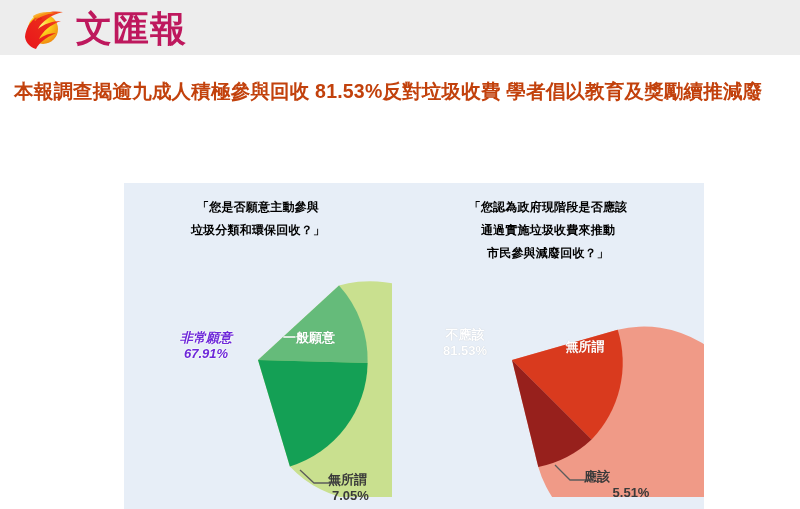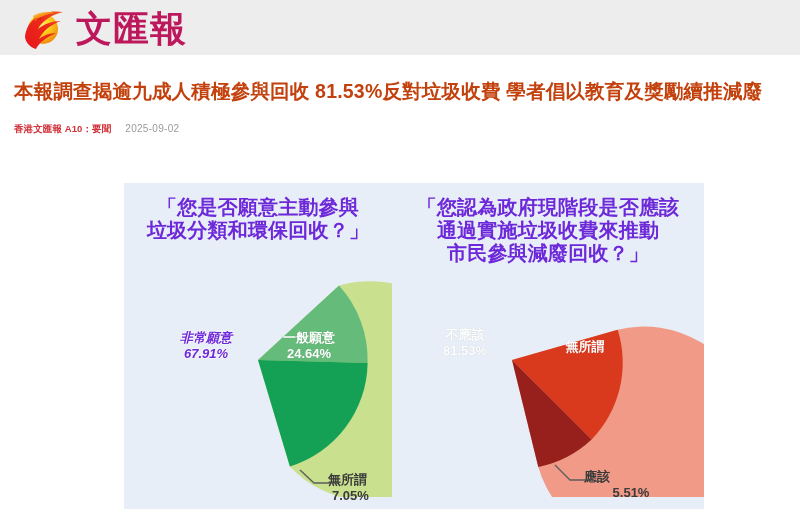--- a/index.html
+++ b/index.html
@@ -52,23 +52,23 @@
     width: 580px; height: 326px;
     background: #e7eef7;
   }
   .panel-inner { position:relative; width:100%; height:100%; }
 
   .chart-col { position: absolute; top: 0; }
   .chart-col.left  { left: 0px;   width: 268px; }
   .chart-col.right { left: 268px; width: 312px; }
 
   .chart-title {
-    color: #6d28d9;
+    color: #000000;
     font-weight: 700;
-    font-size: 20px;
+    font-size: 12px;
     line-height: 23px;
     text-align: center;
     padding-top: 13px;
     letter-spacing: 0.2px;
   }
   .chart-title .tline { display:block; white-space:nowrap; }
 
   .pie-holder { position: relative; }
 
   .slice-label {
@@ -110,24 +110,20 @@
         <path d="M22 18 C34 10 52 8 66 12 C48 14 34 20 26 28 Z" fill="#f9a41a" opacity="0.85"></path>
         <text x="24" y="26" font-size="6" fill="#d4101a" font-family="DejaVu Sans, sans-serif">WWP</text>
       </svg>
       <span class="logo-text">文匯報</span>
     </div>
     <div class="masthead-sep"></div>
   </div>
 
   <div class="article">
     <h1 class="headline">本報調查揭逾九成人積極參與回收 81.53%反對垃圾收費 學者倡以教育及獎勵續推減廢</h1>
-    <div class="byline">
-      <span class="byline-source">香港文匯報 A10：要聞</span>
-      <span class="byline-date">2025-09-02</span>
-    </div>
   </div>
 
   <div class="chart-panel">
    <div class="panel-inner">
 
     <div class="chart-col left">
       <div class="chart-title">
         <span class="tline">「您是否願意主動參與</span>
         <span class="tline">垃圾分類和環保回收？」</span>
       </div>
@@ -144,21 +140,20 @@
           <path fill="none" stroke="#5c5c5c" stroke-width="1.3" d="M176 228 L190 241 L215 241"></path>
         </svg>
 
         <div class="slice-label lbl-dark" style="left:12px; top:88px; width:140px;">
           <span>非常願意</span>
           <span class="pct">67.91%</span>
         </div>
 
         <div class="slice-label lbl-white" style="left:130px; top:88px; width:110px;">
           <span>一般願意</span>
-          <span class="pct">24.64%</span>
         </div>
 
         <div class="slice-label lbl-out" style="left:204px; top:230px; width:90px; text-align:left;">
           <span>無所謂</span>
           <span class="pct" style="text-align:left; padding-left:4px;">7.05%</span>
         </div>
       </div>
     </div>
 
     <div class="chart-col right">

